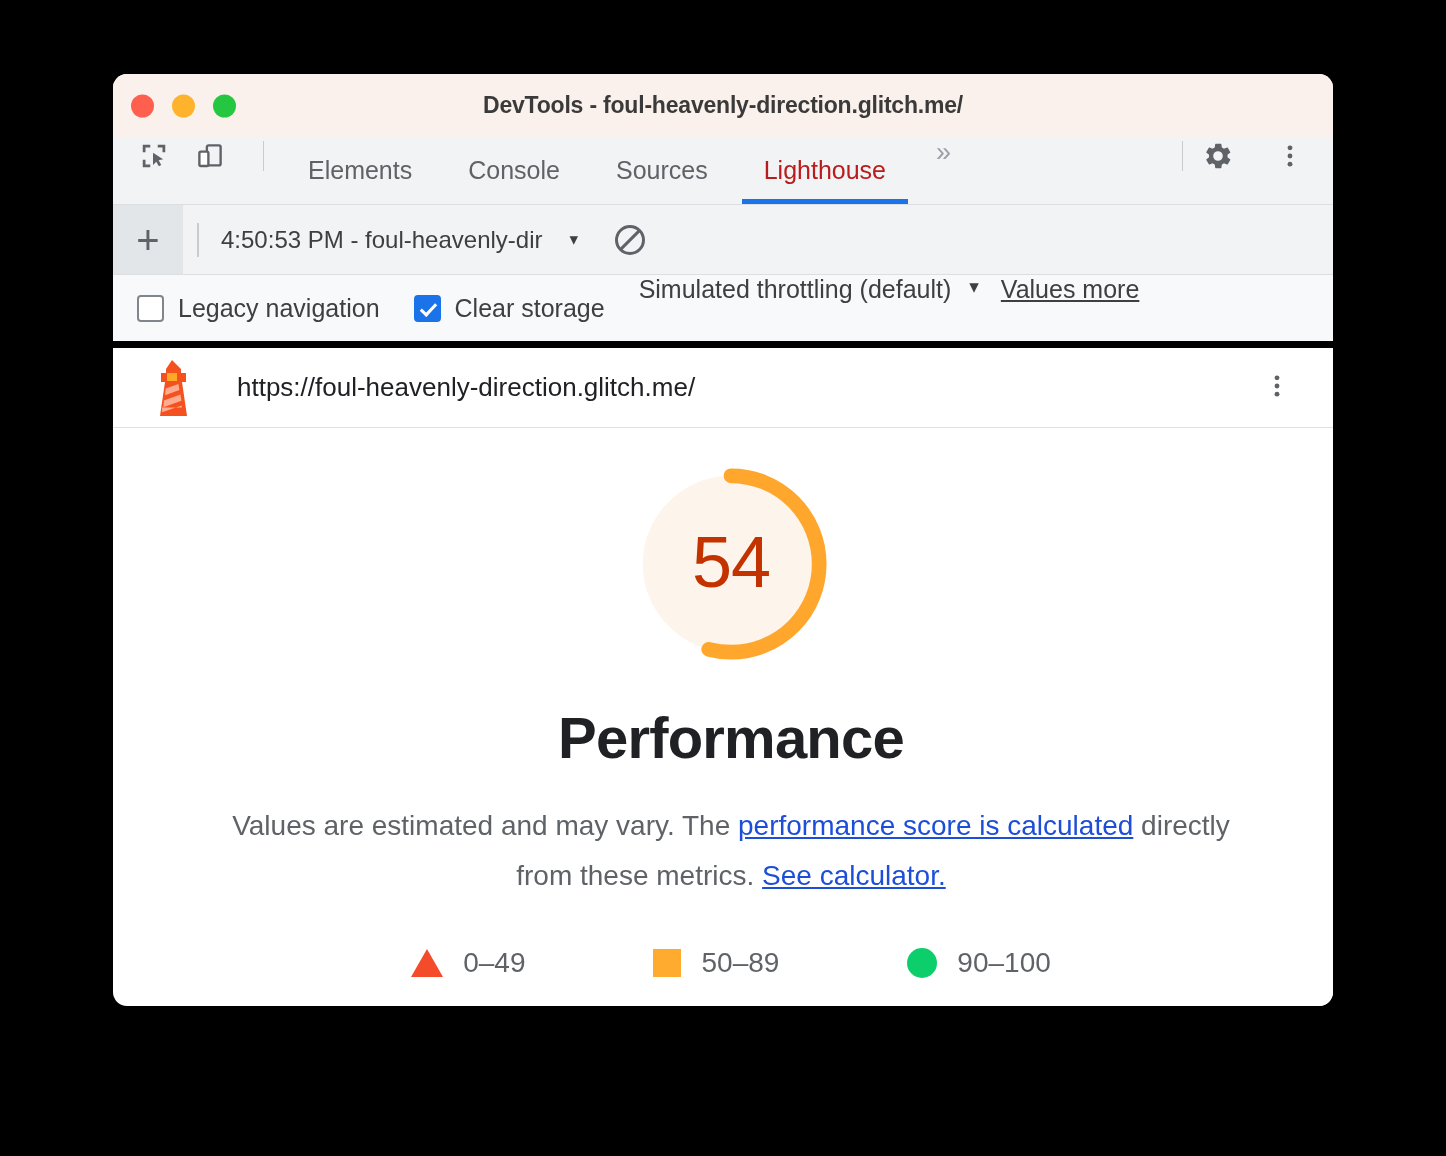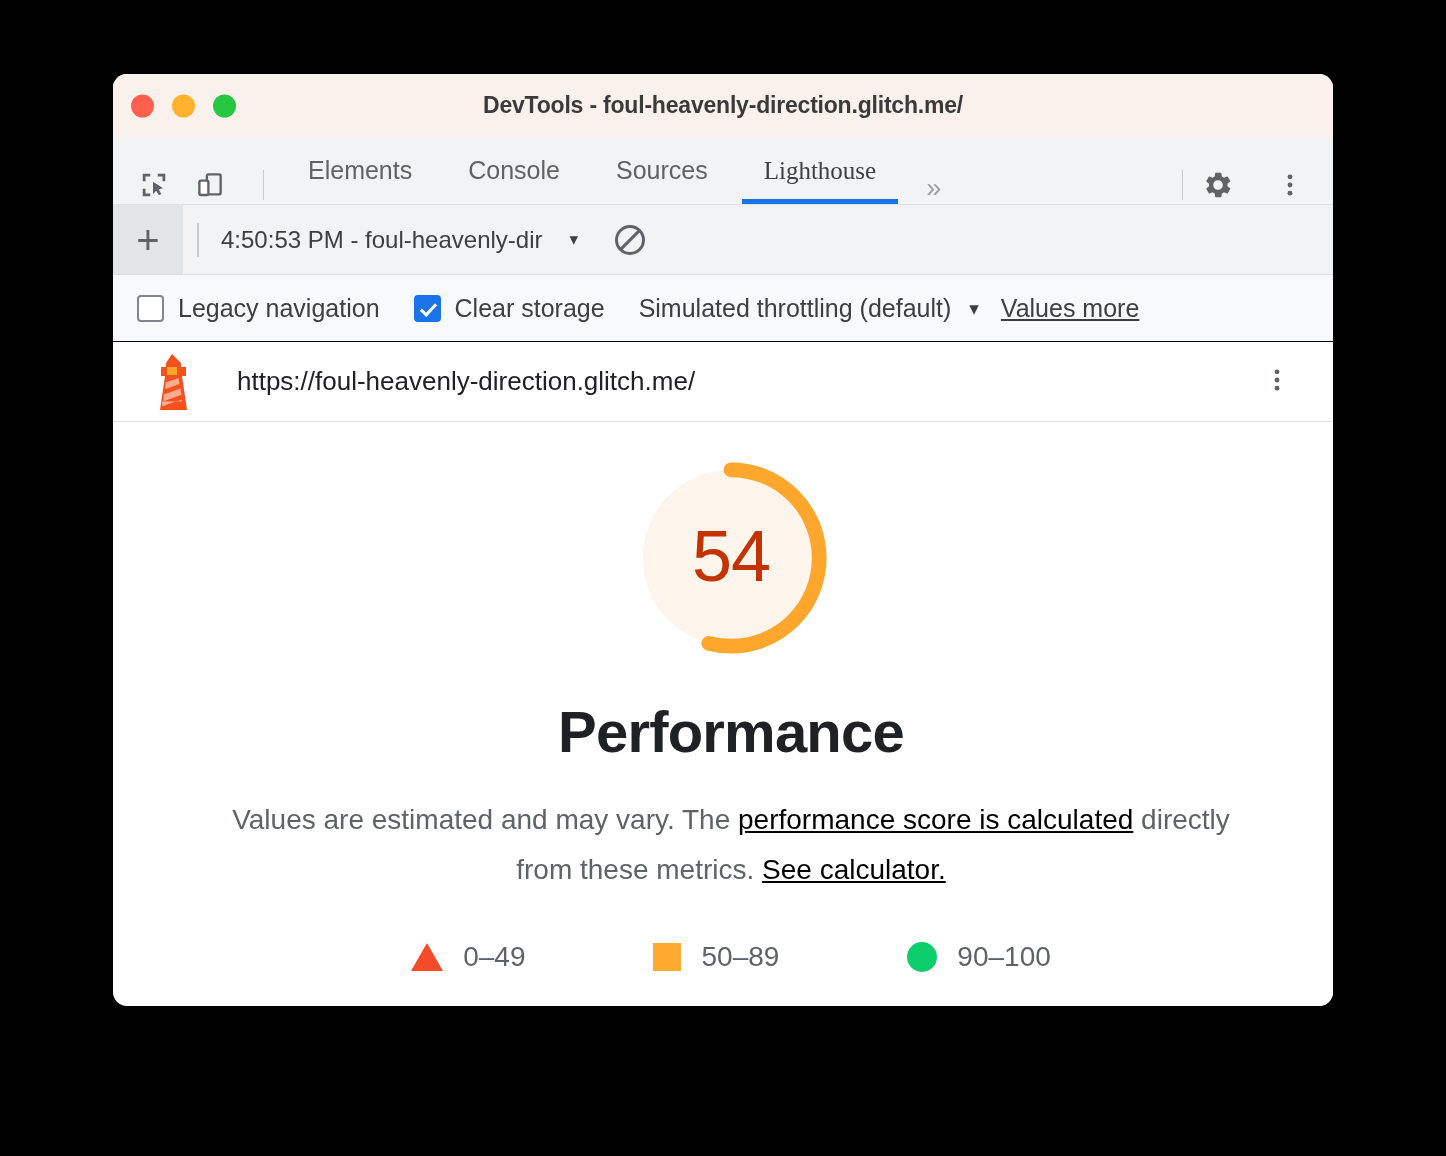--- a/index.html
+++ b/index.html
@@ -60,40 +60,40 @@
     color: #3a3a3a;
     letter-spacing: -0.2px;
   }
 
   
   .tabstrip {
     position: relative;
     height: 67px;
     background: #f1f3f4;
     display: flex;
-    align-items: flex-end;
+    align-items: flex-start;
     border-bottom: 1px solid #dcdfe1;
   }
   .tool-icons { display: flex; align-items: center; padding-left: 22px; gap: 18px; }
   .icon-btn {
     width: 38px; height: 38px;
     display: flex; align-items: center; justify-content: center;
   }
   .vsep { width: 1px; height: 30px; background: #c8ccce; margin: 0 16px; }
 
   .tabs { display: flex; align-items: stretch; height: 100%; }
   .tab {
     display: flex; align-items: center;
     padding: 0 28px;
     font-size: 25px;
     color: #5f6368;
     position: relative;
     white-space: nowrap;
   }
-  .tab.active { color: #404040; font-family: Liberation Serif, serif; }
+  .tab.active { color: #b91c1c; }
   .tab.active::after {
     content: "";
     position: absolute;
     left: 6px; right: 6px; bottom: 0;
     height: 5px;
     background: #1a73e8;
   }
   .chevrons {
     display: flex; align-items: center;
     padding: 0 22px;
@@ -137,23 +137,22 @@
   }
   .caret { margin-left: 8px; font-size: 17px; color: #3c4043; }
   .clear-icon { margin-left: 34px; display: flex; align-items: center; }
 
   
   .optbar {
     position: relative;
     height: 66px;
     background: #f8f9fa;
     display: flex;
-    align-items: center;
     padding: 0 24px;
-    border-bottom: 1px solid #000000;
+    border-bottom: 7px solid #000000;
     font-size: 25px;
     color: #3c4043;
   }
   .chk-wrap { display: flex; align-items: center; gap: 14px; margin-right: 34px; }
   .chk {
     width: 27px; height: 27px;
     border: 2.5px solid #80868b;
     border-radius: 4px;
     background: #ffffff;
     box-sizing: border-box;
@@ -228,21 +227,21 @@
   }
   .desc {
     margin-top: 30px;
     width: 1000px;
     text-align: center;
     font-size: 28px;
     line-height: 1.78;
     color: #5f6368;
   }
   .desc a { color: #0b57d0; text-decoration: underline; }
-  .desc a.blue { color: #000000; }
+  .desc a.blue { color: #1d4ed8; }
 
   .legend {
     margin-top: 46px;
     display: flex;
     align-items: center;
     gap: 128px;
   }
   .legend-item { display: flex; align-items: center; gap: 20px; }
   .legend-label { font-size: 28px; color: #5f6368; }
   .shape-tri {

